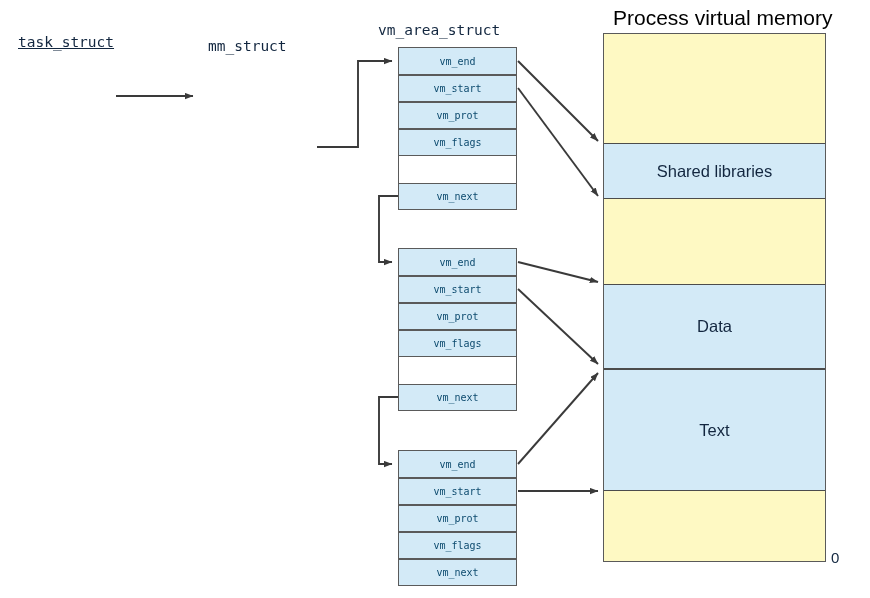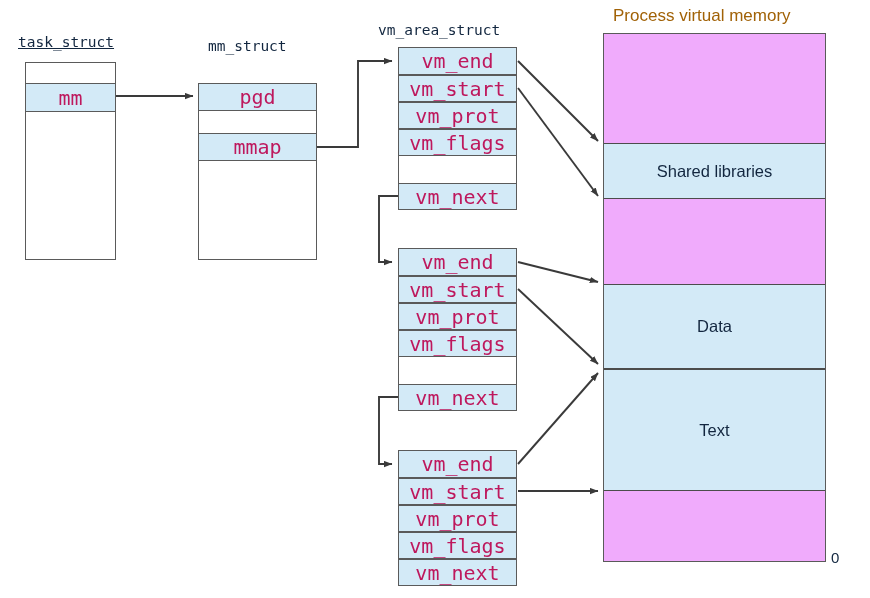--- a/index.html
+++ b/index.html
@@ -16,22 +16,22 @@
     border:1.6px solid #5a5a5a;
     box-sizing:border-box;
     background:#ffffff;
   }
   .row{
     position:absolute;
     left:0;right:0;
     box-sizing:border-box;
     display:flex;align-items:center;justify-content:center;
     font-family:"DejaVu Sans Mono","Liberation Mono",monospace;
-    font-size:20px;
-    color:#be185d;
+    font-size:10px;
+    color:#0c4a6e;
     letter-spacing:0px;
     white-space:nowrap;
   }
   .row.fill{
     background:#d3eaf7;
     border-top:1.4px solid #5a5a5a;
     border-bottom:1.4px solid #5a5a5a;
   }
   .row.empty{background:#ffffff;}
 
@@ -39,37 +39,37 @@
   .caption{
     position:absolute;
     font-family:"DejaVu Sans Mono","Liberation Mono",monospace;
     font-size:14.5px;
     color:#12263f;
     white-space:nowrap;
   }
   .vmtitle{
     position:absolute;
     font-family:"Liberation Sans", sans-serif;
-    font-size:17px;
-    color:#a16207;
+    font-size:21px;
+    color:#000000;
     white-space:nowrap;
   }
   .zerolabel{
     position:absolute;
     font-family:"Liberation Sans", sans-serif;
     font-size:15px;
     color:#12263f;
   }
 
   
   #pvm{
     position:absolute;
     border:1.6px solid #5a5a5a;
     box-sizing:border-box;
-    background:#f0abfc;
+    background:#fef9c3;
   }
   .seg{
     position:absolute;left:0;right:0;
     box-sizing:border-box;
     display:flex;align-items:center;justify-content:center;
     font-family:"Liberation Sans", sans-serif;
     font-size:16.5px;
     color:#12263f;
   }
   .seg.fill{
@@ -88,32 +88,21 @@
   <div class="caption" style="left:18px;top:34px;text-decoration:underline;">task_struct</div>
 
   <div class="caption" style="left:208px;top:38px;">mm_struct</div>
 
   <div class="caption" style="left:378px;top:22px;">vm_area_struct</div>
 
   <div class="vmtitle" style="left:613px;top:6px;">Process virtual memory</div>
 
   <div class="zerolabel" style="left:831px;top:549px;">0</div>
 
-  <div class="structbox" id="task-struct" style="left:25px;top:62px;width:91px;height:198px;">
-    <div class="row empty" style="top:0px;height:20px;"></div>
-    <div class="row fill" style="top:20px;height:29px;">mm</div>
-    <div class="row empty" style="top:49px;height:146px;"></div>
-  </div>
 
-  <div class="structbox" id="mm-struct" style="left:198px;top:83px;width:119px;height:177px;">
-    <div class="row fill" style="top:-1px;height:28px;">pgd</div>
-    <div class="row empty" style="top:27px;height:22px;"></div>
-    <div class="row fill" style="top:49px;height:28px;">mmap</div>
-    <div class="row empty" style="top:77px;height:97px;"></div>
-  </div>
 
   <div class="structbox" id="vma-1" style="left:398px;top:47px;width:119px;height:163px;">
     <div class="row fill" style="top:-1px;height:28px;">vm_end</div>
     <div class="row fill" style="top:27px;height:27px;">vm_start</div>
     <div class="row fill" style="top:54px;height:27px;">vm_prot</div>
     <div class="row fill" style="top:81px;height:27px;">vm_flags</div>
     <div class="row empty" style="top:108px;height:27px;"></div>
     <div class="row fill" style="top:135px;height:27px;">vm_next</div>
   </div>
 

